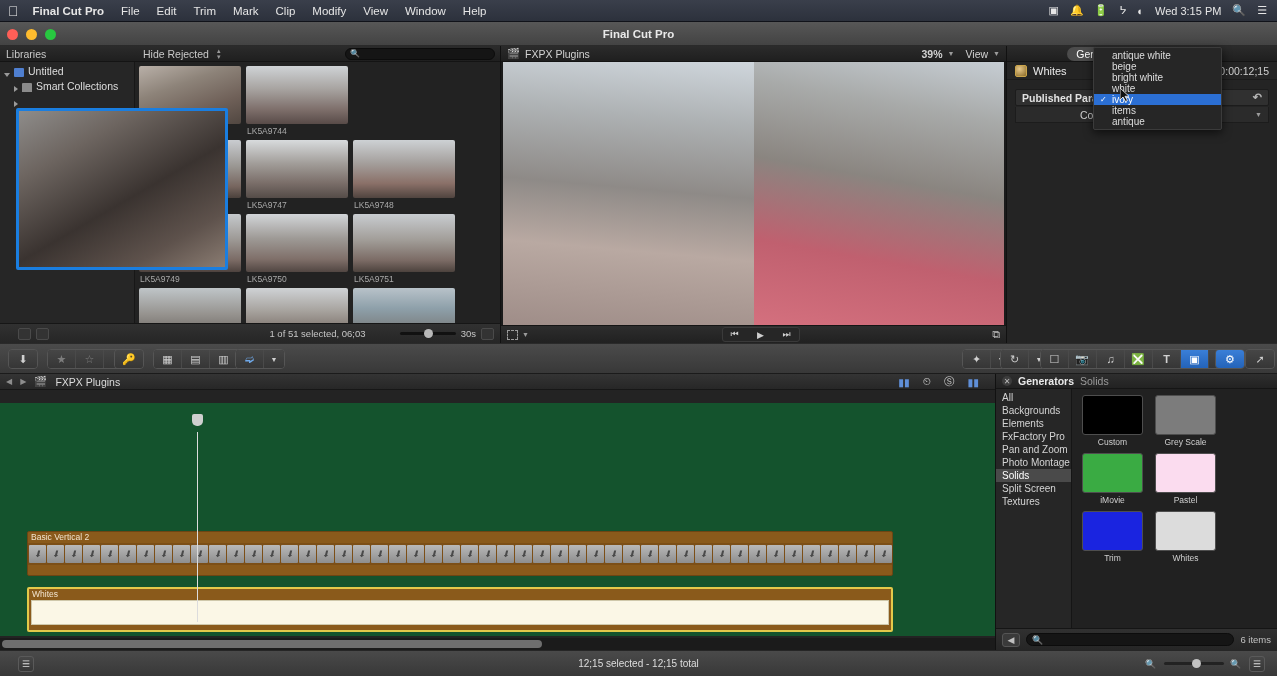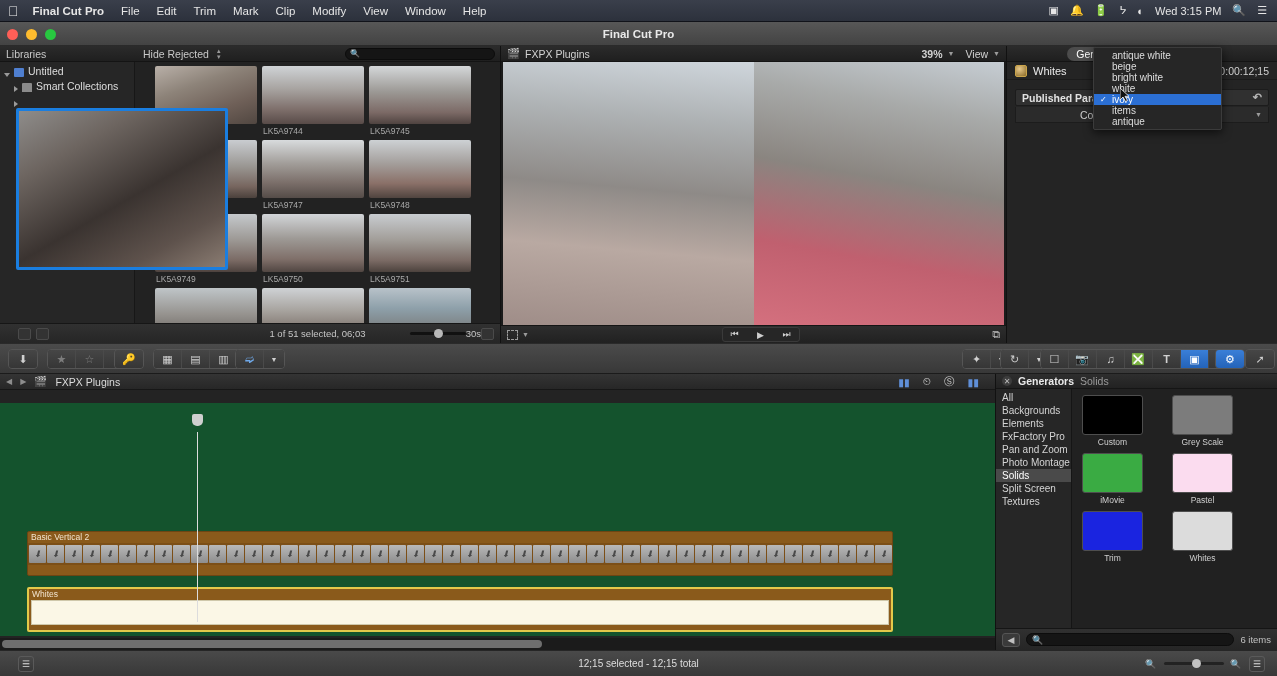--- a/index.html
+++ b/index.html
@@ -48,33 +48,33 @@
   .stepper { display:inline-block; line-height:6px; font-size:7px; color:#9a9a9a;}
 
   #libs { position:absolute; left:0; top:16px; width:135px; bottom:0; background:#262626; border-right:1px solid #171717; }
   .libitem { display:flex; align-items:flex-end; height:15px; font-size:10.5px; color:#ddd; padding-left:4px; gap:4px;}
   .tri { width:0;height:0;border-left:4px solid #9a9a9a;border-top:3px solid transparent;border-bottom:3px solid transparent; }
   .tri.open { border-left:3px solid transparent;border-right:3px solid transparent;border-top:4px solid #9a9a9a; border-bottom:none;}
   .libicon { width:10px;height:9px; background:#4f7fd0; border-radius:1px; display:inline-block;}
   .libicon.fold { background:#8b8b8b; border-radius:1px 1px 0 0;}
 
   #thumbs { position:absolute; left:135px; top:16px; right:0; bottom:20px; background:#222; overflow:hidden; padding:4px 0 0 4px;}
-  .trow { display:flex; gap:5px; margin-bottom:4px;margin-left:16px; }
+  .trow { display:flex; gap:5px; margin-bottom:4px; }
   .tcell { width:102px; }
   .tcell .shot { width:102px; height:58px; border-radius:2px; overflow:hidden; position:relative; }
   .tcell .lbl { font-size:8.5px; color:#a9a9a9; margin-top:2px; padding-left:1px; }
 
   
   #selclip { position:absolute; left:16px; top:62px; width:212px; height:162px;
     border:3px solid #1a7ee0; border-radius:2px; overflow:hidden; z-index:6; }
 
   #bstatus { position:absolute; left:135px; right:0; bottom:0; height:20px;
     background:linear-gradient(#313131,#262626); border-top:1px solid #161616;
     display:flex; align-items:center; justify-content:center; font-size:9.5px; color:#c6c6c6;}
-  #bstatus .right { position:absolute; right:6px; display:flex; align-items:center; }
+  #bstatus .right { position:absolute; right:6px; display:flex; align-items:center; gap:5px;}
   #bstatus .slider { width:56px; height:3px; background:#111; border-radius:2px; position:relative;}
   #bstatus .slider i { position:absolute; left:24px; top:-3px; width:9px;height:9px;border-radius:50%;background:#b9b9b9;}
   .btnsq { width:13px;height:12px;border:1px solid #4a4a4a;border-radius:2px;background:#333;}
   #bleft { position:absolute; left:0; bottom:0; width:135px; height:20px;
     background:linear-gradient(#313131,#262626); border-top:1px solid #161616; display:flex; align-items:center; gap:5px; padding-left:18px;}
 
   
   #viewer { position:absolute; left:500px; top:46px; width:506px; height:297px; background:#1b1b1b; border-left:1px solid #111; }
   #vhdr { height:16px; background:linear-gradient(#2b2b2b,#1f1f1f); border-bottom:1px solid #141414;
     display:flex; align-items:center; padding:0 6px; font-size:10.5px; color:#d2d2d2; gap:5px;}
@@ -151,21 +151,21 @@
   #genhdr { height:15px; background:linear-gradient(#2e2e2e,#222); border-bottom:1px solid #151515;
      display:flex; align-items:center; padding:0 6px; gap:6px; font-size:10.5px;}
   #genhdr .x { width:10px;height:10px;border-radius:50%;background:#3d3d3d;color:#bdbdbd;font-size:8px;
      display:flex;align-items:center;justify-content:center;}
   #genhdr .t1 { color:#eaeaea; font-weight:bold;}
   #genhdr .t2 { color:#9a9a9a; }
   #gensb { position:absolute; left:0; top:15px; width:76px; bottom:22px; background:#262626; border-right:1px solid #151515; padding-top:2px;}
   .gsi { height:13px; font-size:10px; color:#d4d4d4; padding-left:6px; line-height:13px; }
   .gsi.sel { background:#4a4a4a; color:#fff; }
   #gengrid { position:absolute; left:76px; top:15px; right:0; bottom:22px; background:#212121; padding:6px 0 0 10px;}
-  .ggrow { display:flex; gap:29px; margin-bottom:6px; }
+  .ggrow { display:flex; gap:12px; margin-bottom:6px; }
   .gcell { width:61px; }
   .gcell .sw { width:61px; height:40px; border-radius:3px; border:1px solid #4e4e4e; }
   .gcell .gl { text-align:center; font-size:8.5px; color:#cfcfcf; margin-top:2px;}
   #genfoot { position:absolute; left:0; right:0; bottom:0; height:22px; background:linear-gradient(#303030,#262626);
      border-top:1px solid #151515; display:flex; align-items:center; padding:0 6px; gap:6px;}
   #genfoot .sq { width:18px;height:14px;border:1px solid #555;border-radius:3px;background:#3a3a3a;
      display:flex;align-items:center;justify-content:center;color:#c0c0c0;font-size:9px;}
   #genfoot .search { flex:1; height:13px; border-radius:7px; background:#151515; border:1px solid #0c0c0c;
      display:flex; align-items:center; padding-left:5px; color:#6a6a6a; font-size:9px; gap:3px;}
   #genfoot .cnt { font-size:9.5px; color:#c0c0c0; }
@@ -256,26 +256,20 @@
               <div class="ph" style="background:linear-gradient(160deg,#b9b0a8 0%,#8d8379 35%,#6f6058 70%,#514741 100%);"></div>
             </div>
           <div class="lbl">LK5A9742</div>
         </div>
         <div class="tcell">
           <div class="shot">
               <div class="ph" style="background:linear-gradient(180deg,#cfd3d6 0%,#a7a3a0 40%,#7e6f6b 75%,#584b48 100%);"></div>
             </div>
           <div class="lbl">LK5A9744</div>
         </div>
-        <div class="tcell">
-          <div class="shot">
-              <div class="ph" style="background:linear-gradient(180deg,#d4d7d9 0%,#9b9894 45%,#7c6a66 80%,#4f4340 100%);"></div>
-            </div>
-          <div class="lbl">LK5A9745</div>
-        </div>
       </div>
       <div class="trow">
         <div class="tcell">
           <div class="shot">
               <div class="ph" style="background:linear-gradient(180deg,#c9ccd0 0%,#9a9793 45%,#77665f 80%,#4b413c 100%);"></div>
             </div>
           <div class="lbl">LK5A9746</div>
         </div>
         <div class="tcell">
           <div class="shot">

